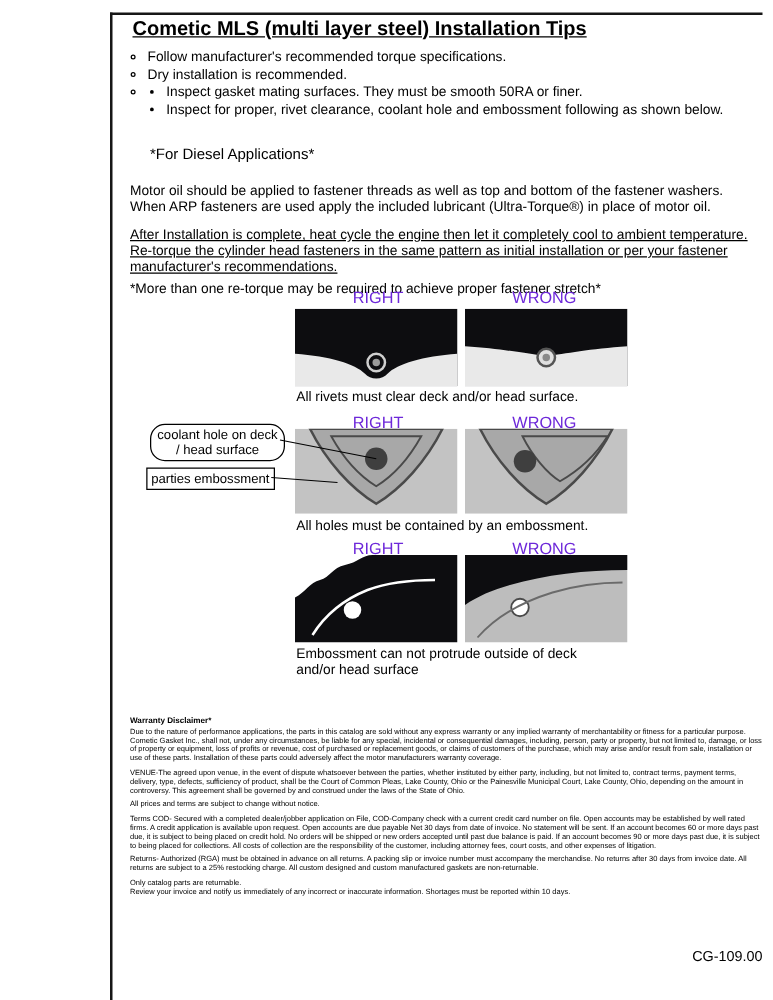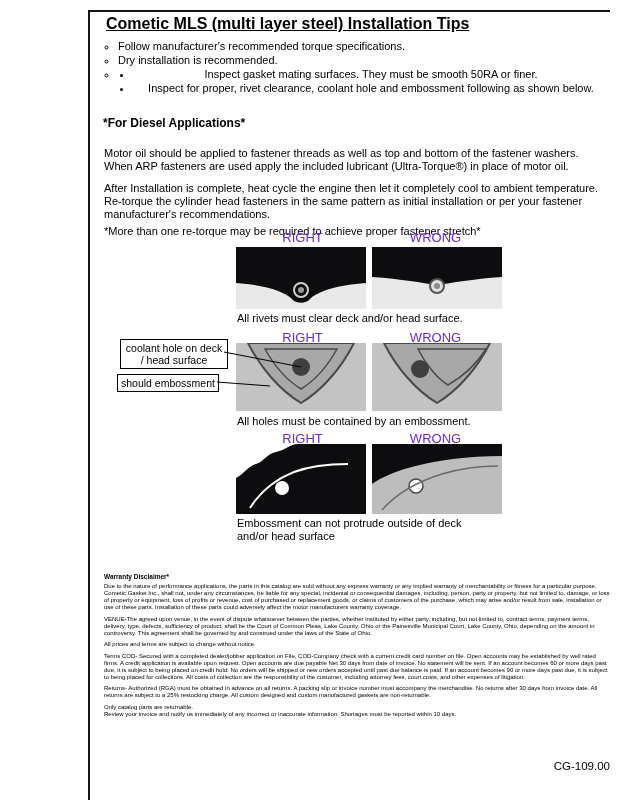--- a/index.html
+++ b/index.html
@@ -3,34 +3,34 @@
 <meta charset="utf-8">
 <style>
   html,body{margin:0;padding:0;}
   body{width:618px;height:800px;background:#ffffff;font-family:"Liberation Sans",sans-serif;color:#000;position:relative;overflow:hidden;}
   .abs{position:absolute;}
   .rule-top{left:88px;top:10px;width:522px;height:2px;background:#161616;}
   .rule-left{left:88px;top:10px;width:2px;height:790px;background:#161616;}
   .title{left:106px;top:15px;font-size:16px;font-weight:bold;text-decoration:underline;margin:0;}
   .tips{left:104px;top:40px;width:505px;font-size:11px;line-height:13px;}
   .tips ul{margin:0;padding-left:14px;list-style-type:circle;}
-  .tips ul ul{list-style-type:disc;padding-left:15px;margin:0;text-align:center;}
+  .tips ul ul{list-style-type:disc;padding-left:15px;margin:0;}
   .tips li{margin:0 0 1px 0;}
-  .diesel-heading{left:103px;top:116px;font-size:12px;font-weight:bold;margin:0;}
+  .diesel-heading{left:120px;top:116px;font-size:12px;font-weight:normal;margin:0;}
   .para{left:104px;width:498px;font-size:11px;line-height:13px;}
   .p1{top:136px;}
-  .p2{top:171px;}
+  .p2{top:171px;text-decoration:underline;}
   .note{top:214px;}
   .hdr-row{left:236px;width:266px;display:flex;font-size:13px;color:#6d28d9;}
   .hdr-row span{flex:1;text-align:center;}
   .panel-row{left:236px;width:266px;display:flex;gap:6px;}
   .panel-row svg{display:block;}
   .caption{left:237px;font-size:11px;line-height:13px;}
   .callout{border:1px solid #000;background:#fff;font-size:10.5px;line-height:12px;text-align:center;padding:2px 3px;}
-  .coolant-box{left:120px;top:339px;width:100px;}
+  .coolant-box{left:120px;top:339px;width:100px;border-radius:12px;}
   .emboss-box{left:117px;top:374px;}
   .connector{left:214px;top:344px;pointer-events:none;}
   .warranty-heading{left:104px;top:573px;font-size:6.5px;font-weight:bold;margin:0;}
   .warranty{left:104px;top:583px;width:506px;font-size:6px;line-height:7px;}
   .warranty p{margin:0 0 4.5px 0;}
   .footer-code{right:8px;top:760px;font-size:11.5px;}
 </style>
 </head>
 <body>
 
@@ -89,21 +89,21 @@
     <circle cx="65" cy="24" r="9" fill="#3f3f3f"></circle>
   </svg>
   <svg width="130" height="68" viewBox="0 0 130 68">
     <rect width="130" height="68" fill="#c3c3c3"></rect>
     <path d="M12,0 L118,0 C105,26 85,48 65,60 C45,48 25,26 12,0 Z" fill="#a8a8a8" stroke="#4a4a4a" stroke-width="2"></path>
     <path d="M46,6 L114,6 C104,22 90,34 76,42 C66,36 54,22 46,6 Z" fill="none" stroke="#4a4a4a" stroke-width="1.5"></path>
     <circle cx="48" cy="26" r="9" fill="#3f3f3f"></circle>
   </svg>
 </div>
 <div class="abs callout coolant-box">coolant hole on deck / head surface</div>
-<div class="abs callout emboss-box">should embossment</div>
+<div class="abs callout emboss-box">parties embossment</div>
 <svg class="abs connector" width="96" height="48" viewBox="0 0 96 48">
   <line x1="10" y1="8" x2="87" y2="23" stroke="#000" stroke-width="1"></line>
   <line x1="3" y1="38" x2="56" y2="42" stroke="#000" stroke-width="1"></line>
 </svg>
 <div class="abs caption" style="top:415px">All holes must be contained by an embossment.</div>
 
 <div class="abs hdr-row" style="top:431px">
   <span>RIGHT</span>
   <span>WRONG</span>
 </div>

